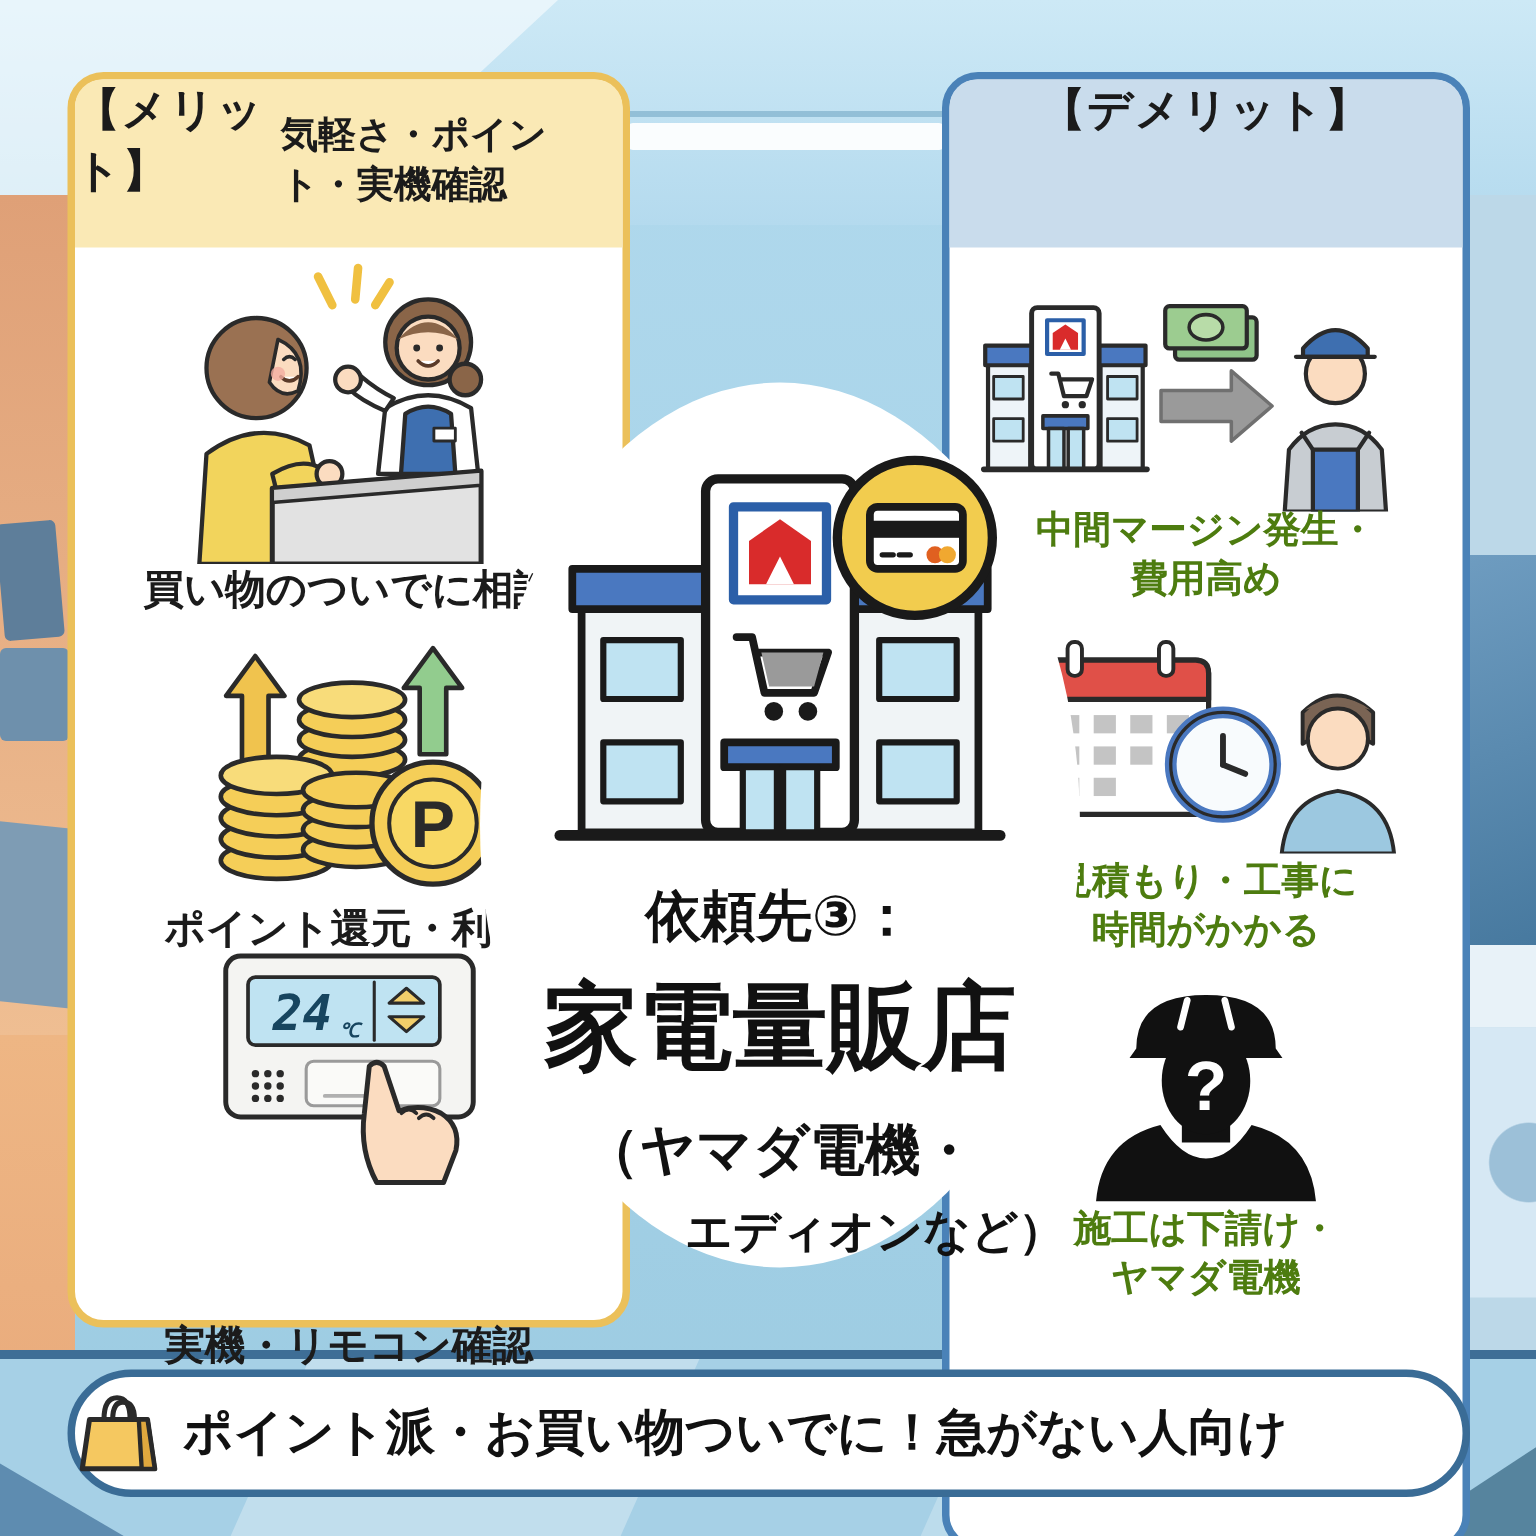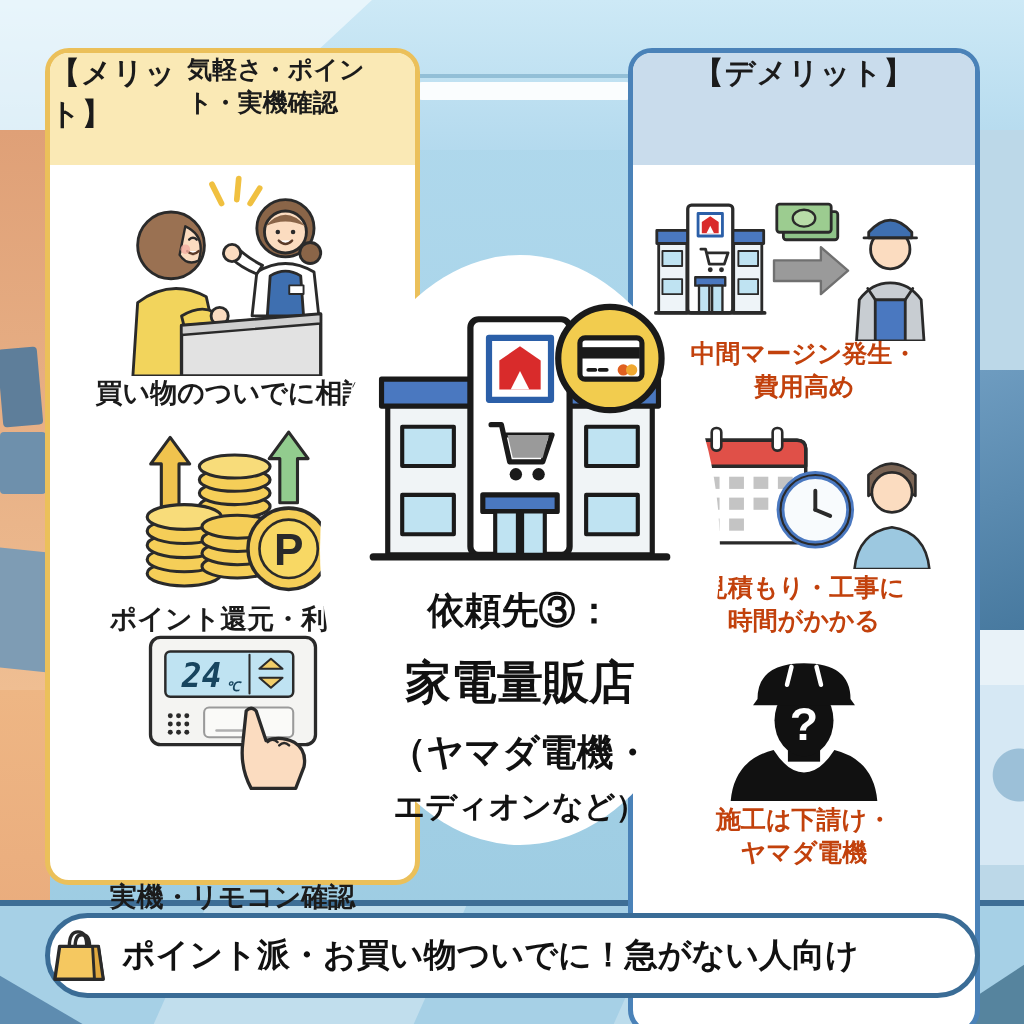--- a/index.html
+++ b/index.html
@@ -41,33 +41,33 @@
 
   
   .panel { background:#fff; border-radius:24px; z-index:1; }
   .panel-merit { left:45px; top:48px; width:375px; height:837px; border:5px solid #EBC05A; }
   .panel-demerit { left:628px; top:48px; width:352px; height:986px; border:5px solid #4A82B8; }
   .panel-header { position:absolute; left:0; top:0; width:100%; height:112px;
     border-radius:18px 18px 0 0; display:flex; align-items:flex-start; justify-content:center; gap:6px; }
   .panel-merit .panel-header { background:#FAE9B5; }
   .panel-demerit .panel-header { background:#C9DCEC; }
   .panel-title { font-size:30px; font-weight:bold; color:#1b1b1b; letter-spacing:1px; }
-  .panel-subtitle { font-size:25px; font-weight:bold; color:#1b1b1b; }
+  .panel-subtitle { font-size:25px; font-weight:bold; color:#1b1b1b;margin-top:20px; }
   .item-label { position:absolute; width:100%; text-align:center; font-size:27px; font-weight:bold; color:#1b1b1b; }
-  .item-label-2l { position:absolute; width:100%; text-align:center; font-size:25px; font-weight:bold; color:#c2410c; line-height:33px; }
+  .item-label-2l { position:absolute; width:100%; text-align:center; font-size:25px; font-weight:bold; color:#4d7c0f; line-height:33px; }
   .icon-box { position:absolute; display:flex; justify-content:center; width:100%; }
 
   
   .center-circle { left:320px; top:255px; width:400px; height:590px; background:#fff; border-radius:50%; z-index:2; }
   .center-content { left:330px; top:290px; width:380px; height:520px; z-index:3; text-align:center; }
   .center-text { position:absolute; left:0; top:296px; width:100%; }
-  .ct1 { font-size:37px; font-weight:bold; color:#111;font-family:Liberation Serif, serif; }
-  .ct2 { font-size:46px; font-weight:bold; color:#111; margin-top:16px; }
+  .ct1 { font-size:37px; font-weight:bold; color:#111; }
+  .ct2 { font-size:63px; font-weight:bold; color:#111; margin-top:6px; }
   .ct3 { font-size:37px; font-weight:bold; color:#111; margin-top:14px; }
-  .ct4 { font-size:31px; font-weight:bold; color:#111; margin-top:8px; }
+  .ct4 { font-size:31px; font-weight:bold; color:#111; margin-top:8px;text-align:right; }
 
   
   .banner { left:45px; top:913px; width:935px; height:85px; background:#fff;
     border:5px solid #3A6C96; border-radius:46px; z-index:4;
     display:flex; align-items:center; justify-content:flex-start; gap:14px; }
   .banner-text { font-size:33px; font-weight:bold; color:#111; white-space:nowrap; }
 </style>
 </head>
 <body>
 

